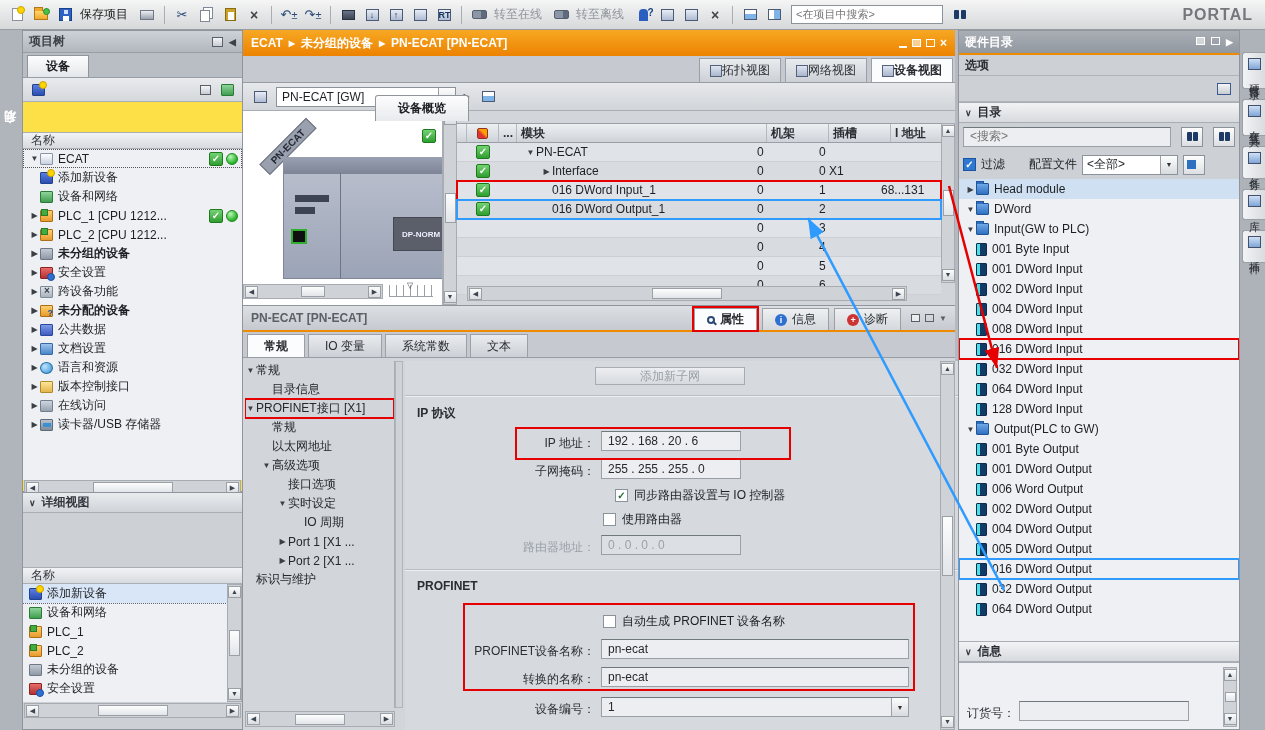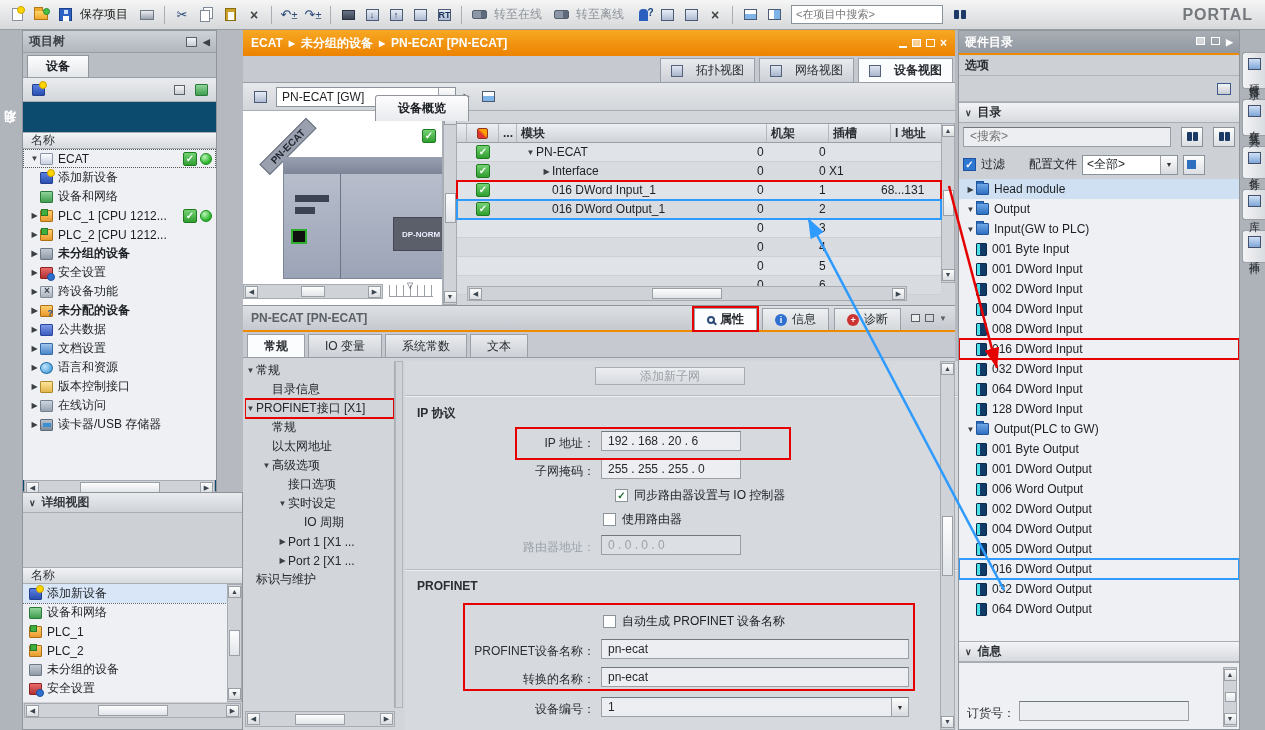--- a/index.html
+++ b/index.html
@@ -78,21 +78,21 @@
 .ddbtn{width:17px;height:18px;margin-left:auto;background:linear-gradient(#fdfdfd,#d8dbdf);border-left:1px solid #9aa0a6;display:flex;align-items:center;justify-content:center;font-size:7px;color:#333;flex:none}
 
 .sbh{background:#cfd3d7;border:1px solid #a6acb2;display:flex;align-items:center;justify-content:space-between;padding:1px}
 .sbv{background:#cfd3d7;border:1px solid #a6acb2;display:flex;flex-direction:column;align-items:center;justify-content:space-between;padding:1px}
 .sbb{width:13px;height:12px;background:linear-gradient(#fcfcfc,#dadde1);border:1px solid #9aa0a6;font-size:7px;line-height:10px;text-align:center;color:#3c4650;flex:none}
 .sbt{background:linear-gradient(#fdfdfd,#e2e5e9);border:1px solid #9aa0a6;flex:none}
 
 #lstrip{position:absolute;left:0;top:30px;width:22px;height:700px;background:#b0b5bb}
 #lstrip .ltab{position:absolute;left:2px;top:100px;writing-mode:vertical-rl;transform:rotate(180deg);color:#fff;font-weight:bold;font-size:12px;letter-spacing:2px}
 
-#ptree{position:absolute;left:22px;top:30px;width:195px;height:462px;background:#0c4a6e;border:1px solid #8f959b}
+#ptree{position:absolute;left:22px;top:30px;width:221px;height:462px;background:#fde047;border:1px solid #8f959b}
 .pt-head{height:22px;background:linear-gradient(#cdd2d8,#b2b7be);display:flex;align-items:center;padding:0 6px;font-weight:bold;color:#3c4147;border-bottom:1px solid #989ea5}
 .hd-ic{margin-left:auto;display:flex;gap:6px;color:#3c4147;font-size:9px}
 .hd-sq{width:11px;height:10px;border:1px solid #5a6068;background:linear-gradient(#f4f5f7,#c8ccd2)}
 .pt-tabrow{height:25px;background:#b9bec5;display:flex;align-items:flex-end;padding-left:4px;border-bottom:1px solid #989ea5}
 .pt-tab{height:22px;background:linear-gradient(#fdfdfe,#e4e7ea);border:1px solid #8f959b;border-bottom:none;padding:0 18px;font-weight:bold;display:flex;align-items:center}
 .pt-toolbar{height:24px;background:linear-gradient(#e9ebee,#d4d7db);display:flex;align-items:center;padding:0 4px;border-bottom:1px solid #a8aeb4}
 .pt-gap{height:30px}
 .colhead{height:17px;background:linear-gradient(#f2f3f5,#d7dade);border-top:1px solid #a8aeb4;border-bottom:1px solid #a8aeb4;display:flex;align-items:center;padding:0 8px;color:#33383e}
 .treelist{background:#eef0f3;overflow:hidden}
 .trow{height:19px;display:flex;align-items:center;padding:0 4px 0 6px;white-space:nowrap;overflow:hidden}
@@ -107,21 +107,21 @@
 .chev{font-size:9px;color:#33383e}
 
 #crumb{position:absolute;left:243px;top:30px;width:712px;height:26px;background:linear-gradient(#f7a823,#ec8200);color:#fff;font-weight:bold;display:flex;align-items:center;padding:0 8px;gap:6px;z-index:3}
 .csep{font-size:8px}
 .wico{display:flex;gap:5px;margin-left:auto;align-items:center}
 .wm{width:8px;height:2px;background:#fff;margin-top:7px}
 .wsq{width:9px;height:8px;border:1px solid #fff}
 .wsq.f{background:rgba(255,255,255,.55)}
 .wx{font-weight:bold;font-size:12px;color:#fff}
 #viewtabs{position:absolute;left:243px;top:56px;width:712px;height:27px;background:#c6cad0;border-bottom:1px solid #979da3;display:flex;align-items:flex-end;justify-content:flex-end;padding-right:2px}
-.vtab{height:24px;display:flex;align-items:center;gap:13px;padding:0 10px;background:linear-gradient(#e9ebee,#ccd0d6);border:1px solid #9aa0a6;border-bottom:none;margin-left:4px;color:#2a2e33}
+.vtab{height:24px;display:flex;align-items:center;gap:0;padding:0 10px;background:linear-gradient(#e9ebee,#ccd0d6);border:1px solid #9aa0a6;border-bottom:none;margin-left:4px;color:#2a2e33}
 .vtab.active{background:#fbfcfd;font-weight:bold}
 .vt-ic{width:12px;height:12px;border:1px solid #55617a;background:linear-gradient(#dfe6f2,#aab6cc);flex:none}
 #devbar{position:absolute;left:243px;top:83px;width:712px;height:28px;background:linear-gradient(#e6e8eb,#d2d5d9);border-bottom:1px solid #a8aeb4;display:flex;align-items:center;gap:5px;padding:0 6px}
 #devsel{width:180px;height:20px;background:#fff;border:1px solid #8a929a;display:flex;align-items:center;padding-left:5px}
 #ovtab{position:absolute;left:375px;top:95px;height:26px;background:linear-gradient(#fdfdfe,#e8eaed);border:1px solid #8f959b;border-bottom:none;padding:0 22px;display:flex;align-items:center;font-weight:bold;z-index:3;border-radius:3px 3px 0 0}
 #split{position:absolute;left:243px;top:111px;width:712px;height:194px;background:#d2d5d9;display:flex}
 #gfx{width:200px;height:100%;background:#fff;border-right:1px solid #a8aeb4;position:relative;overflow:hidden}
 .tag{position:absolute;left:12px;top:28px;transform:rotate(-45deg);background:#9aa0ae;color:#222733;font-size:10px;font-weight:bold;padding:1px 10px;border:1px solid #6b7280}
 .railtop{position:absolute;left:40px;top:46px;width:170px;height:16px;background:linear-gradient(#98a0b2,#7e8698)}
 .railbody{position:absolute;left:40px;top:62px;width:170px;height:106px;background:linear-gradient(#b7bdcb,#9ba3b6);border:1px solid #7e8698}
@@ -934,21 +934,21 @@
 
       <div class="trow sel3">
         <span class="arr">▶</span>
         <span class="ico i-fold"></span>
         <span class="lbl">Head module</span>
       </div>
 
       <div class="trow">
         <span class="arr">▼</span>
         <span class="ico i-fold"></span>
-        <span class="lbl">Output</span>
+        <span class="lbl">DWord</span>
       </div>
 
       <div class="trow ind1">
         <span class="arr">▼</span>
         <span class="ico i-fold"></span>
         <span class="lbl">Input(GW to PLC)</span>
       </div>
 
       <div class="trow ind2">
         <span class="arr"></span>

